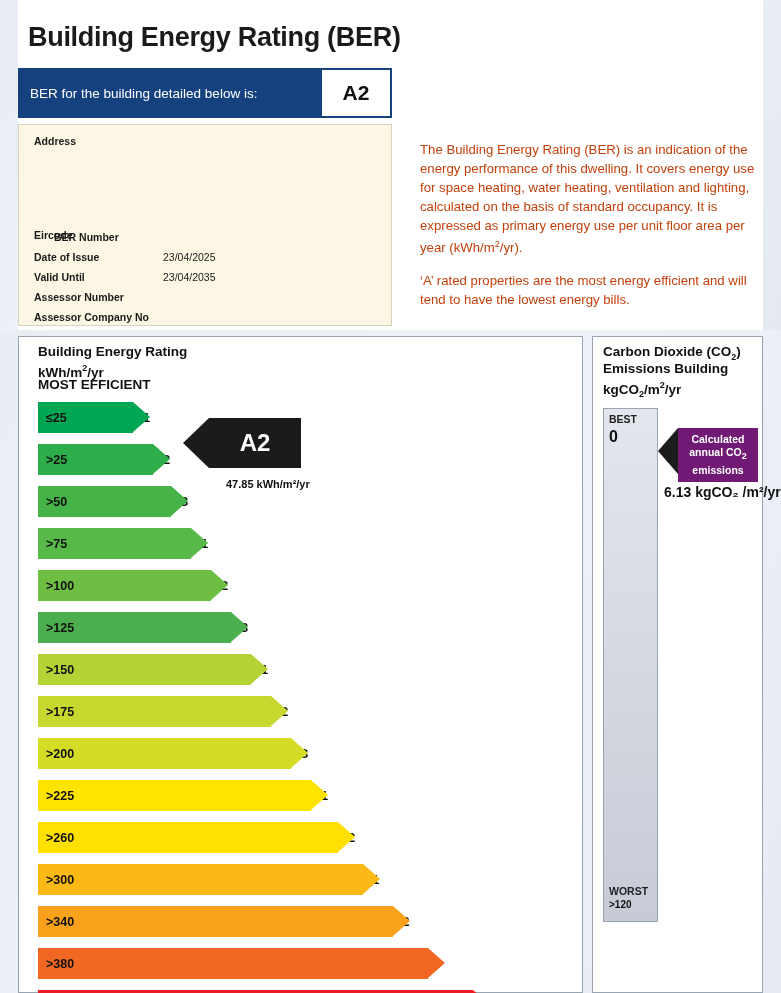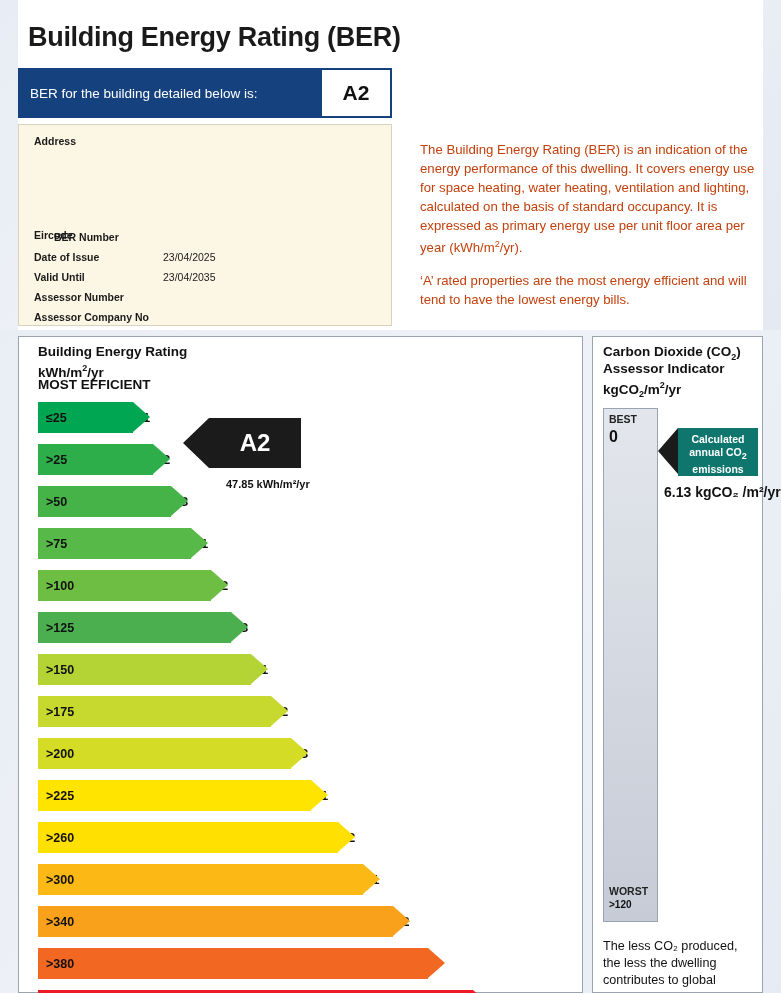--- a/index.html
+++ b/index.html
@@ -229,28 +229,28 @@
   .co2-max {
     position: absolute;
     left: 609px; top: 899px;
     font-size: 10px;
     font-weight: bold;
     color: #111;
   }
   .co2-arrow {
     position: absolute;
     left: 678px; top: 428px;
-    width: 80px; height: 48px;
-    background: #0f766e;
+    width: 80px; height: 54px;
+    background: #701a75;
     color: #ffffff;
     font-size: 10.5px;
     font-weight: bold;
     line-height: 13px;
     display: flex;
-    align-items: flex-end;
+    align-items: center;
     justify-content: center;
     text-align: center;
     box-sizing: border-box;
     padding: 0 3px;
   }
   .co2-arrow::before {
     content: "";
     position: absolute;
     left: -20px; top: 0;
     width: 0; height: 0;
@@ -389,31 +389,30 @@
       <div class="bar" style="top: 588px; left: 0px; width: 435px; background: rgb(237, 28, 36);">
         <span class="tip" style="border-left-color: rgb(237, 28, 36);"></span>
       </div>
     </div>
 
   <div class="result-arrow">A2</div>
   <div class="result-value">47.85 kWh/m²/yr</div>
 
   <div class="co2-panel"></div>
   <div class="panel-head" style="left:603px; top:343px;"><span>Carbon Dioxide (CO</span><sub>2</sub><span>)</span></div>
-  <div class="panel-head" style="left:603px; top:360px;">Assessor Indicator</div>
+  <div class="panel-head" style="left:603px; top:360px;">Emissions Building</div>
   <div class="panel-head" style="left:603px; top:377px;"><span>kgCO</span><sub>2</sub><span>/m</span><sup>2</sup><span>/yr</span></div>
 
   <div class="co2-scale"></div>
   <div class="co2-best">BEST</div>
   <div class="co2-zero">0</div>
   <div class="co2-worst">WORST</div>
   <div class="co2-max">&gt;120</div>
 
   <div class="co2-arrow">
     <div>
       <span>Calculated</span><br>
       <span>annual CO</span><sub>2</sub><br>
       <span>emissions</span>
     </div>
   </div>
   <div class="co2-value">6.13 kgCO₂ /m²/yr</div>
-  <div class="co2-foot">The less CO₂ produced, the less the dwelling contributes to global</div>
 </div>
 
 </body></html>

